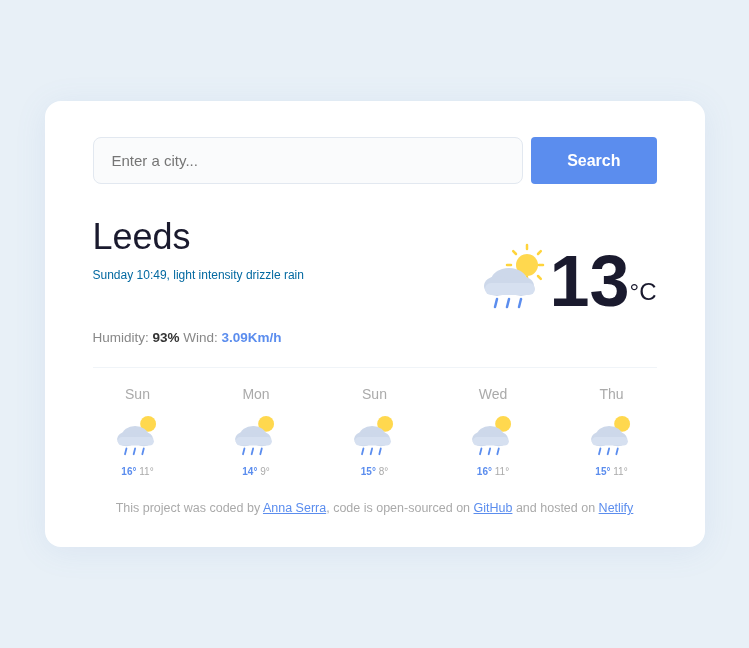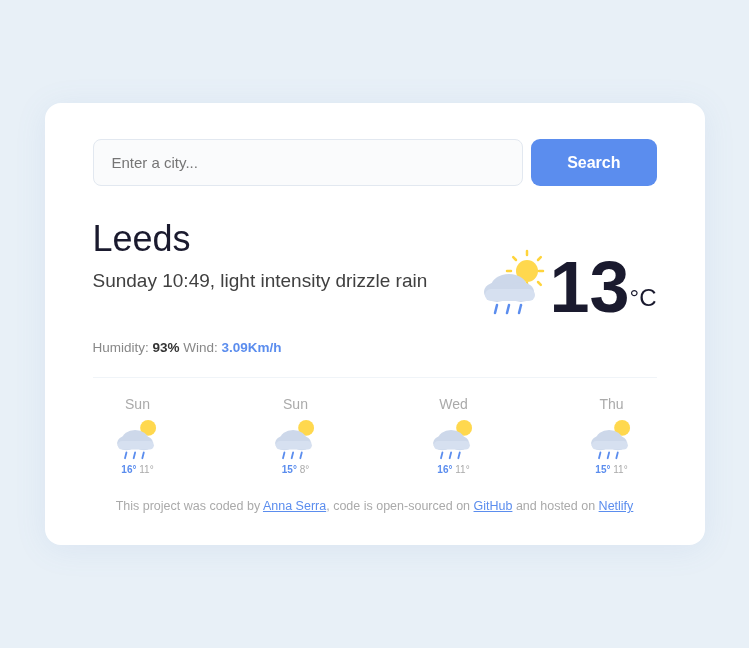--- a/index.html
+++ b/index.html
@@ -31,43 +31,43 @@
       padding: 14px 18px;
       font-size: 15px;
       color: #aaa;
       outline: none;
       background: #fafbfc;
     }
     .search-btn {
       background: #5b8dee;
       color: #fff;
       border: none;
-      border-radius: 9px;
+      border-radius: 4px;
       padding: 14px 36px;
       font-size: 16px;
       font-weight: 600;
       cursor: pointer;
       white-space: nowrap;
     }
     .weather-main {
       display: flex;
       align-items: center;
       justify-content: space-between;
       margin-bottom: 8px;
     }
     .city-info {}
     .city-name {
       font-size: 36px;
       font-weight: 400;
       color: #1a1a2e;
       margin-bottom: 10px;
     }
     .weather-desc {
-      font-size: 19px;
-      color: #404040;
+      font-size: 12px;
+      color: #0369a1;
       margin-bottom: 8px;
     }
     .weather-meta {
       font-size: 13.5px;
       color: #888;
       margin-top: 48px;
     }
     .weather-meta .value-bold {
       font-weight: 700;
       color: #333;
@@ -100,21 +100,21 @@
     .forecast-row {
       display: flex;
       justify-content: space-between;
       align-items: flex-start;
       margin-bottom: 24px;
     }
     .forecast-day {
       display: flex;
       flex-direction: column;
       align-items: center;
-      gap: 0;
+      gap: 6px;
       min-width: 90px;
     }
     .day-label {
       font-size: 14px;
       color: #aaa;
       font-weight: 500;
     }
     .forecast-temps {
       font-size: 10px;
     }
@@ -205,20 +205,37 @@
         <line x1="20" y1="56" x2="18" y2="64" stroke="#5b8dee" stroke-width="2.5" stroke-linecap="round"></line>
         <line x1="32" y1="56" x2="30" y2="64" stroke="#5b8dee" stroke-width="2.5" stroke-linecap="round"></line>
         <line x1="44" y1="56" x2="42" y2="64" stroke="#5b8dee" stroke-width="2.5" stroke-linecap="round"></line>
       </svg>
       <div class="forecast-temps">
         <span class="temp-high">16°</span>
         <span class="temp-low">11°</span>
       </div>
     </div>
 
+    <div class="forecast-day">
+      <span class="day-label">Mon</span>
+      <svg width="52" height="52" viewBox="0 0 72 72" fill="none" xmlns="http://www.w3.org/2000/svg">
+        <circle cx="50" cy="22" r="11" fill="#FFD43B" opacity="0.9"></circle>
+        <ellipse cx="32" cy="38" rx="18" ry="13" fill="#cdd8ea"></ellipse>
+        <ellipse cx="20" cy="43" rx="13" ry="10" fill="#cdd8ea"></ellipse>
+        <ellipse cx="44" cy="43" rx="13" ry="10" fill="#cdd8ea"></ellipse>
+        <rect x="8" y="40" width="50" height="12" rx="6" fill="#d6e0f0"></rect>
+        <line x1="20" y1="56" x2="18" y2="64" stroke="#5b8dee" stroke-width="2.5" stroke-linecap="round"></line>
+        <line x1="32" y1="56" x2="30" y2="64" stroke="#5b8dee" stroke-width="2.5" stroke-linecap="round"></line>
+        <line x1="44" y1="56" x2="42" y2="64" stroke="#5b8dee" stroke-width="2.5" stroke-linecap="round"></line>
+      </svg>
+      <div class="forecast-temps">
+        <span class="temp-high">14°</span>
+        <span class="temp-low">9°</span>
+      </div>
+    </div>
 
     <div class="forecast-day">
       <span class="day-label">Sun</span>
       <svg width="52" height="52" viewBox="0 0 72 72" fill="none" xmlns="http://www.w3.org/2000/svg">
         <circle cx="50" cy="22" r="11" fill="#FFD43B" opacity="0.9"></circle>
         <ellipse cx="32" cy="38" rx="18" ry="13" fill="#cdd8ea"></ellipse>
         <ellipse cx="20" cy="43" rx="13" ry="10" fill="#cdd8ea"></ellipse>
         <ellipse cx="44" cy="43" rx="13" ry="10" fill="#cdd8ea"></ellipse>
         <rect x="8" y="40" width="50" height="12" rx="6" fill="#d6e0f0"></rect>
         <line x1="20" y1="56" x2="18" y2="64" stroke="#5b8dee" stroke-width="2.5" stroke-linecap="round"></line>

